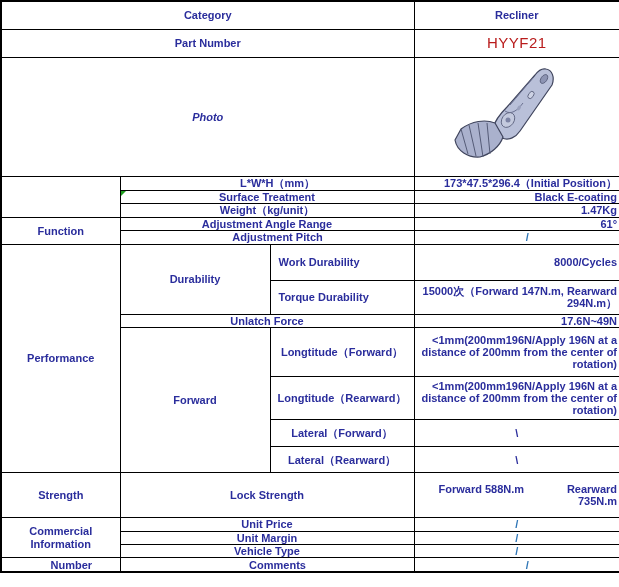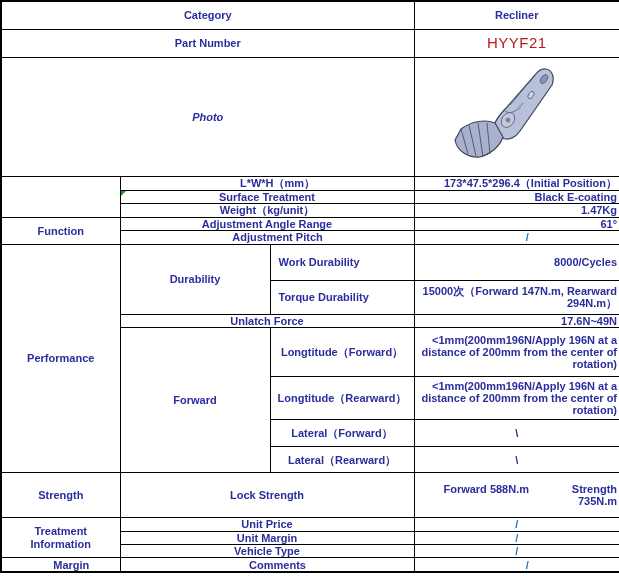--- a/index.html
+++ b/index.html
@@ -133,40 +133,40 @@
   </tr>
 
   <tr class="h27">
     <td class="lbl">Lateral（Rearward）</td>
     <td class="bslash">\</td>
   </tr>
 
   <tr class="h46">
     <td class="lbl">Strength</td>
     <td colspan="2" class="lbl">Lock Strength</td>
-    <td class="val prewrap">Forward 588N.m              Strength 735N.m</td>
+    <td class="val prewrap">Forward 588N.m              Rearward 735N.m</td>
   </tr>
 
   <tr class="h14">
-    <td rowspan="3" class="lbl">Treatment Information</td>
+    <td rowspan="3" class="lbl">Commercial Information</td>
     <td colspan="2" class="lbl">Unit Price</td>
     <td class="slash">/</td>
   </tr>
 
   <tr class="h14">
     <td colspan="2" class="lbl">Unit Margin</td>
     <td class="slash">/</td>
   </tr>
 
   <tr class="h14">
     <td colspan="2" class="lbl">Vehicle Type</td>
     <td class="slash">/</td>
   </tr>
 
   <tr class="h15">
-    <td class="lbl">Margin</td>
+    <td class="lbl">Number</td>
     <td colspan="2" class="lbl">Comments</td>
     <td class="slash">/</td>
   </tr>
 
 </tbody>
     </table>
 </div>
 
 </body></html>

